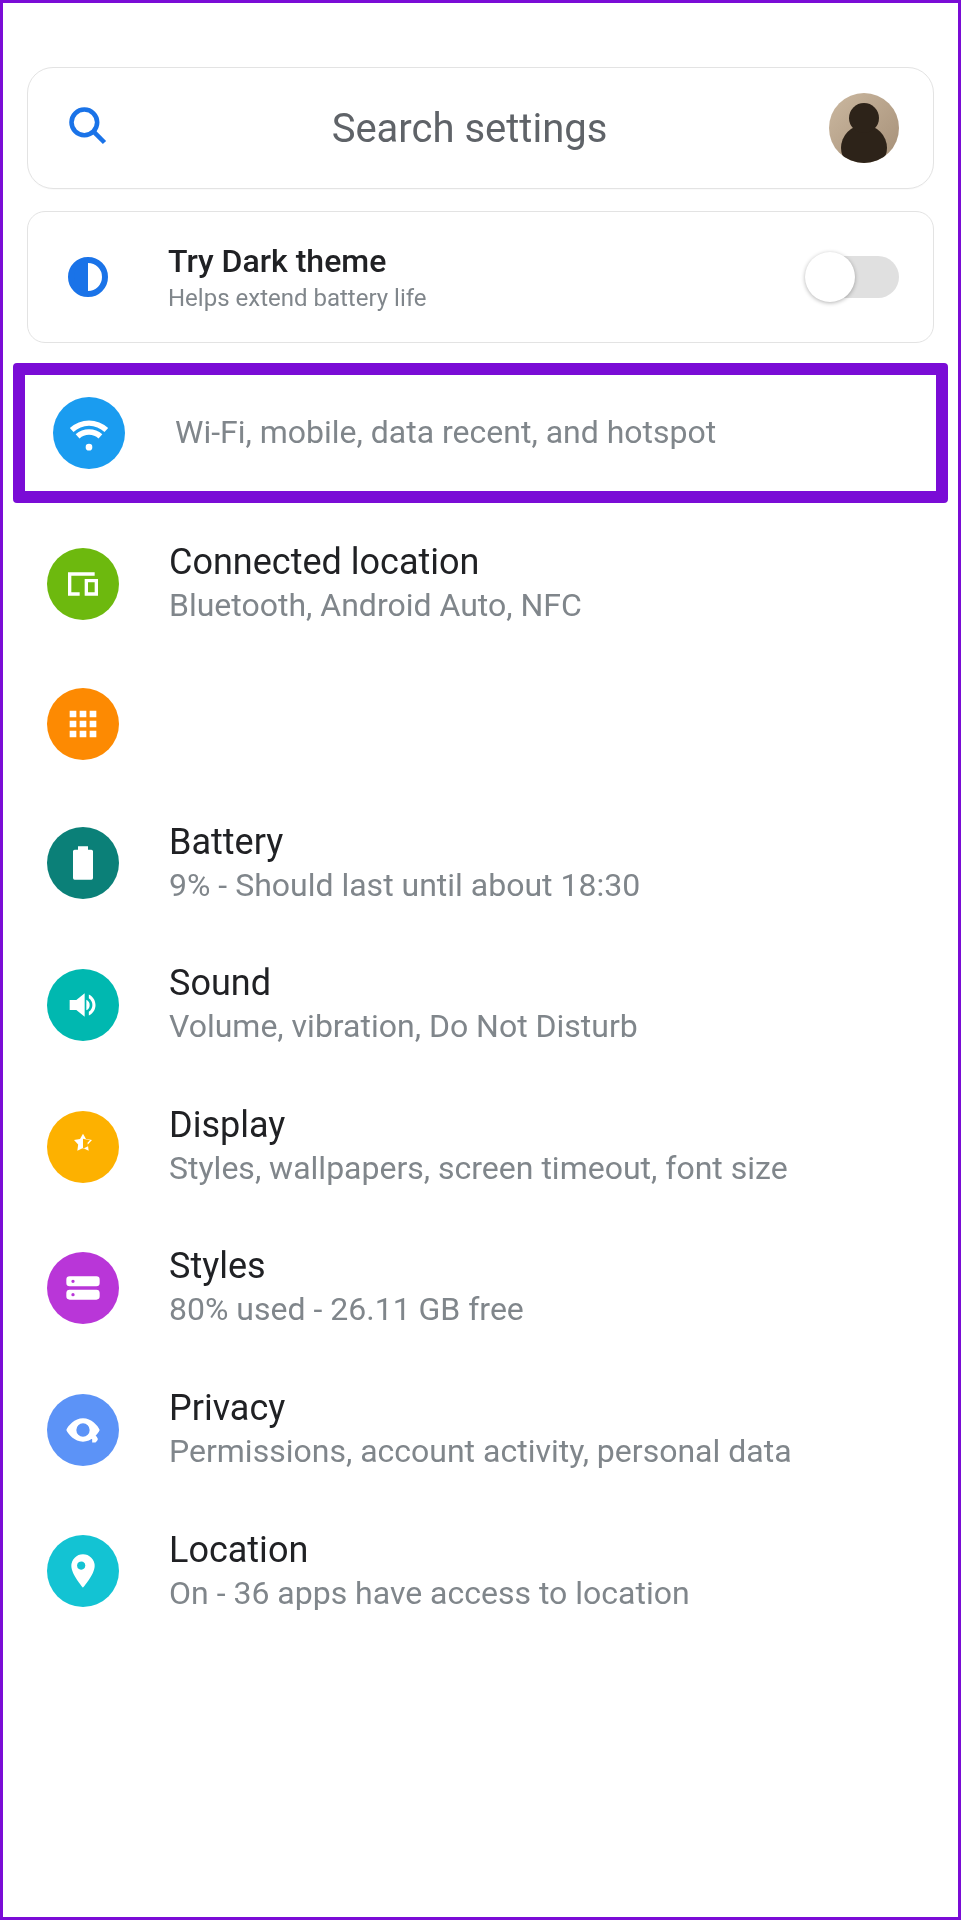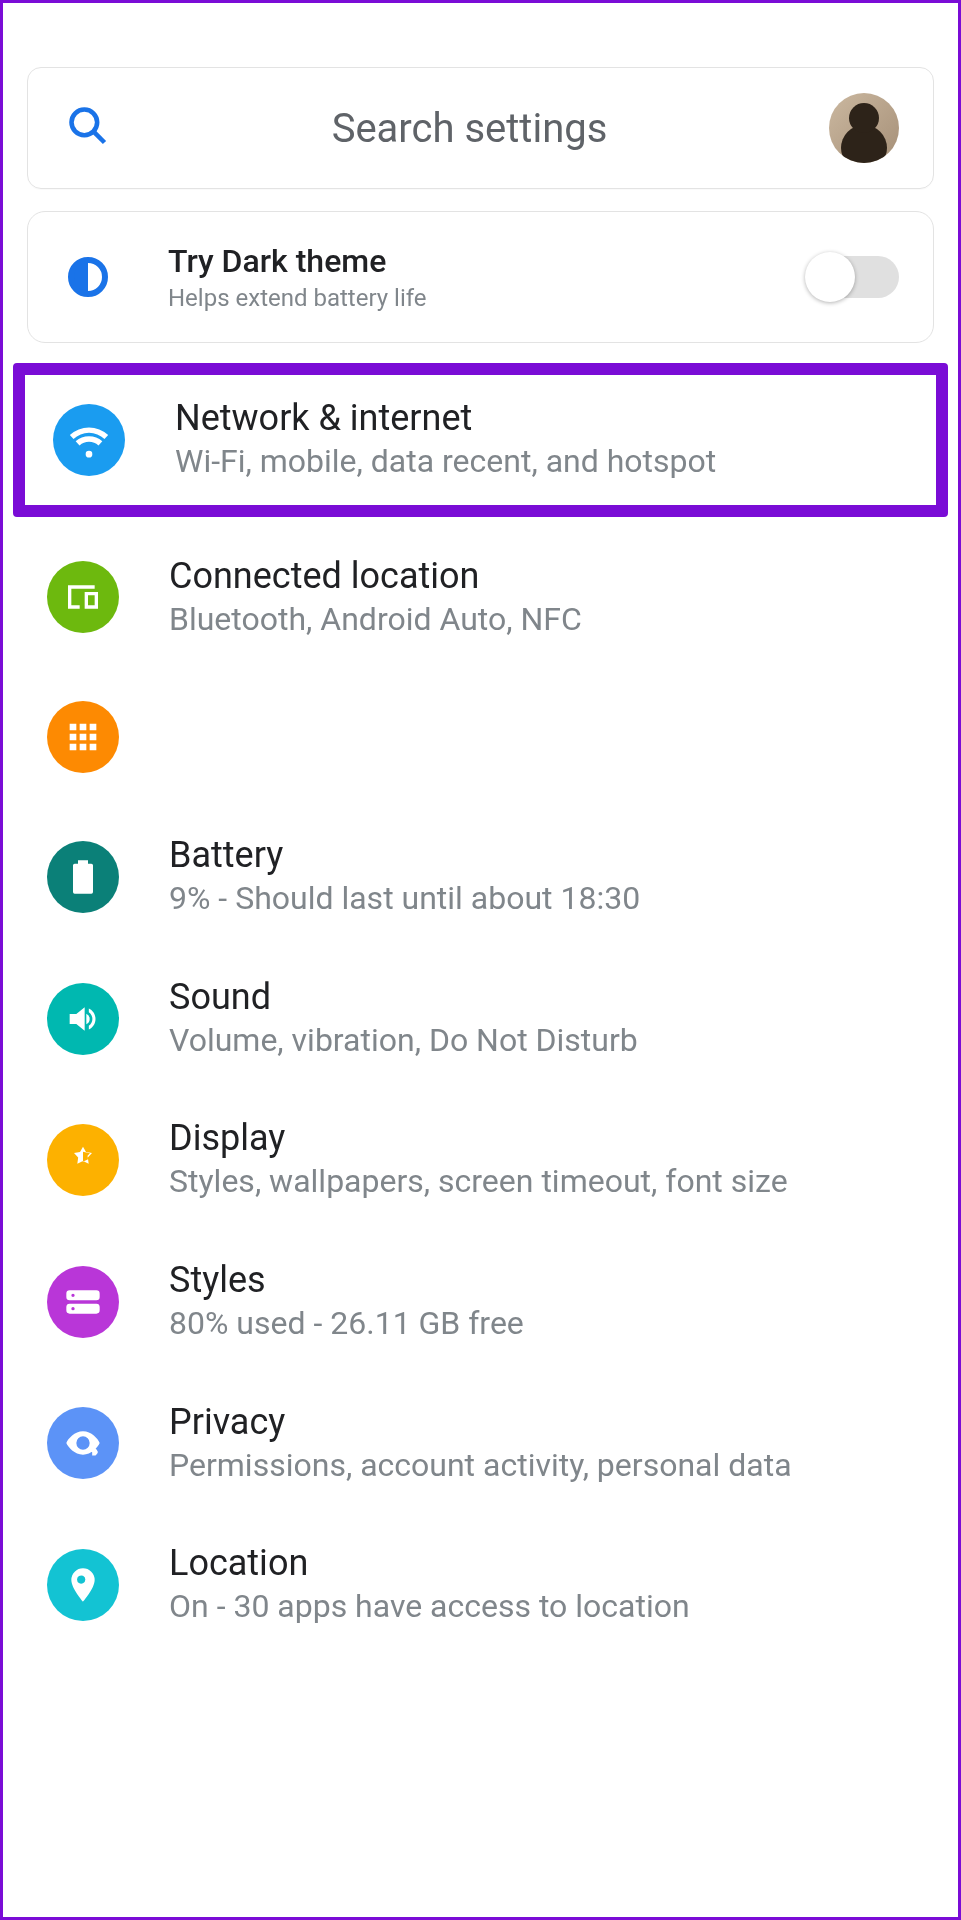--- a/index.html
+++ b/index.html
@@ -9,21 +9,21 @@
     background:#fff;
     font-family:-apple-system,BlinkMacSystemFont,"Segoe UI",Roboto,Helvetica,Arial,sans-serif;
     box-sizing:border-box;
     padding:12px 4px;
     border:3px solid #7a0cd6;
     position:relative;
   }
   .search-card{
     margin:52px 20px 0 20px;
     border:1px solid #e3e3e3;
-    border-radius:14px;
+    border-radius:26px;
     height:120px;
     display:flex;
     align-items:center;
     padding:0 34px 0 38px;
     box-shadow:0 1px 0 rgba(0,0,0,0.02);
   }
   .search-icon svg{width:44px;height:44px;}
   .search-placeholder{
     flex:1;
     text-align:center;
@@ -120,21 +120,20 @@
 </div>
 
 <div class="list" id="list">
     <div class="item highlight">
       <span class="icon c-blue">
         <svg>
           <use href="#wifi-icon"></use>
         </svg>
       </span>
       <div class="txt">
-        <div class="title">Network &amp; internet</div>
         <div class="sub">Wi-Fi, mobile, data recent, and hotspot</div>
       </div>
     </div>
     <div class="item">
       <span class="icon c-green">
         <svg>
           <use href="#devices-icon"></use>
         </svg>
       </span>
       <div class="txt">
@@ -205,21 +204,21 @@
       </div>
     </div>
     <div class="item">
       <span class="icon c-turq">
         <svg>
           <use href="#location-icon"></use>
         </svg>
       </span>
       <div class="txt">
         <div class="title">Location</div>
-        <div class="sub">On - 30 apps have access to location</div>
+        <div class="sub">On - 36 apps have access to location</div>
       </div>
     </div>
   </div>
 
 <svg width="0" height="0" style="position:absolute">
   <symbol id="wifi-icon" viewBox="0 0 24 24">
       <path d="M12 18.5a2 2 0 100 4 2 2 0 000-4zM4 12.8a12 12 0 0116 0l-2.3 2.5a8.5 8.5 0 00-11.4 0L4 12.8zM.5 9a17 17 0 0123 0l-2.2 2.4a13.5 13.5 0 00-18.6 0L.5 9z"></path>
     </symbol>
   <symbol id="devices-icon" viewBox="0 0 24 24">
       <path d="M3 5h16v2H5v10h5v2H3V5zm10 4h8v10h-8V9zm2 2v6h4v-6h-4z"></path>

